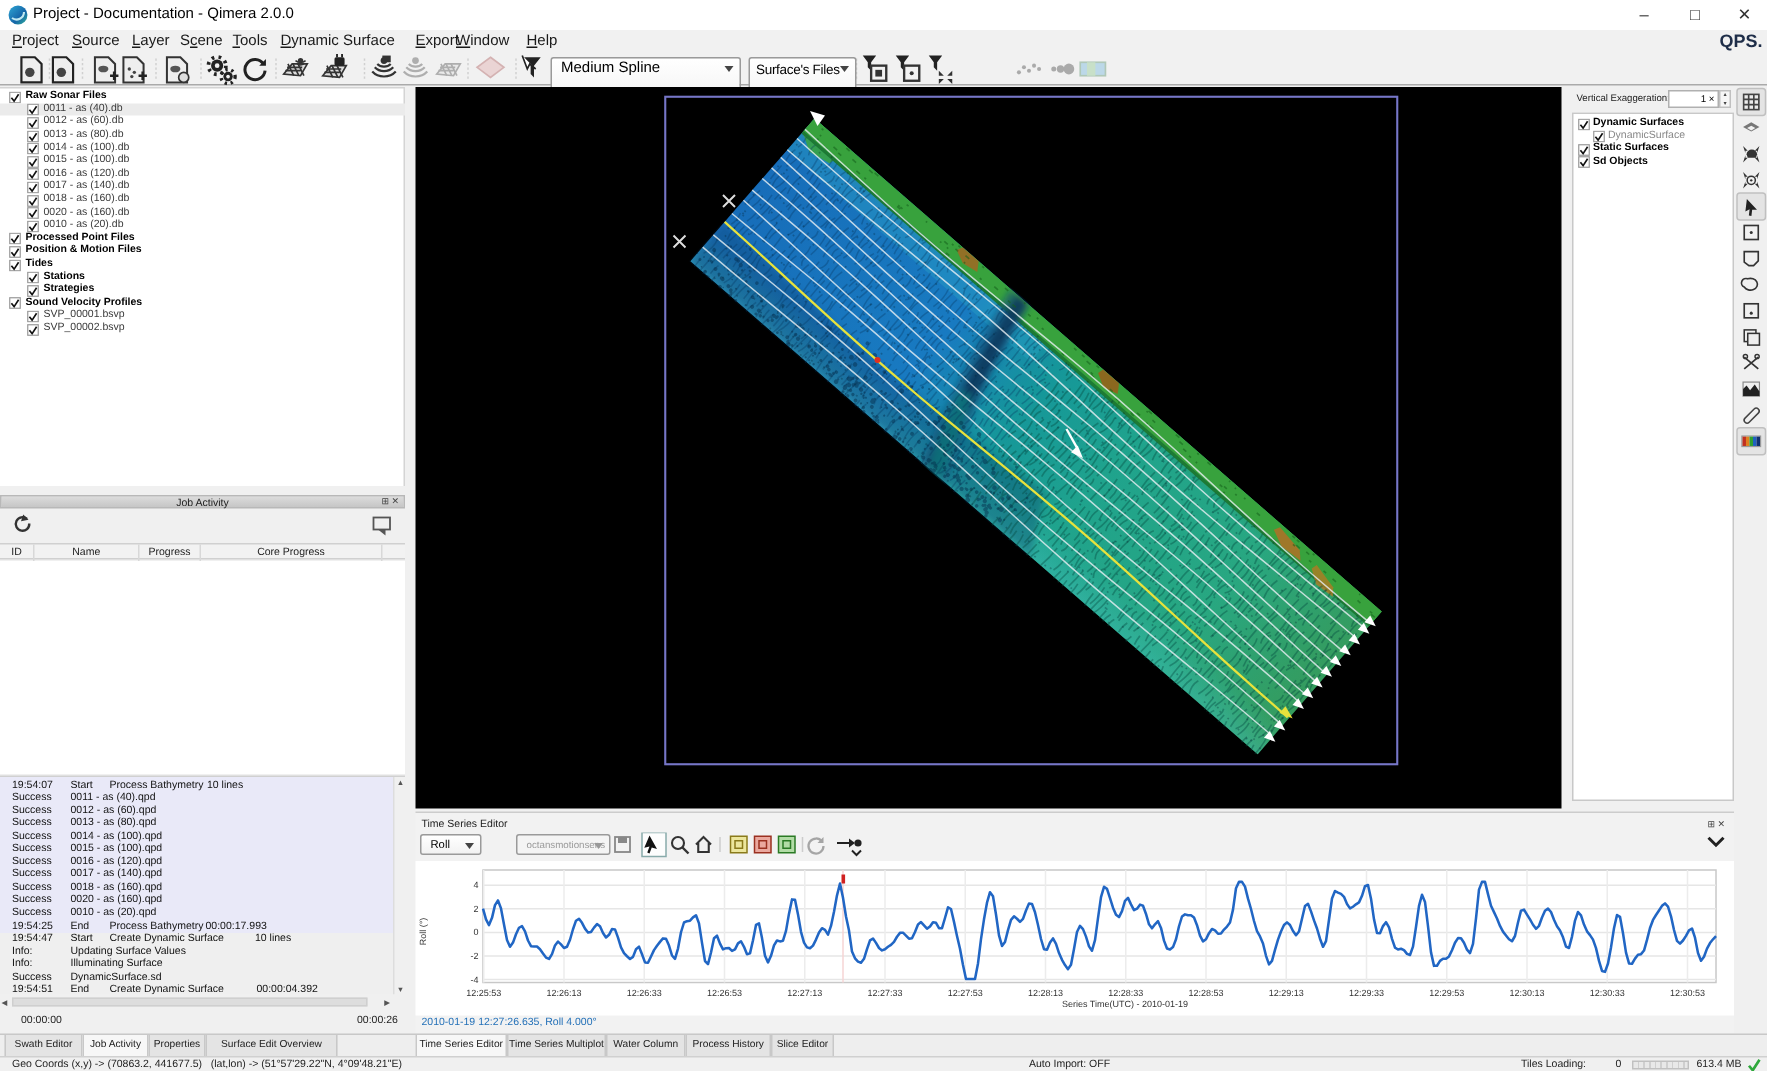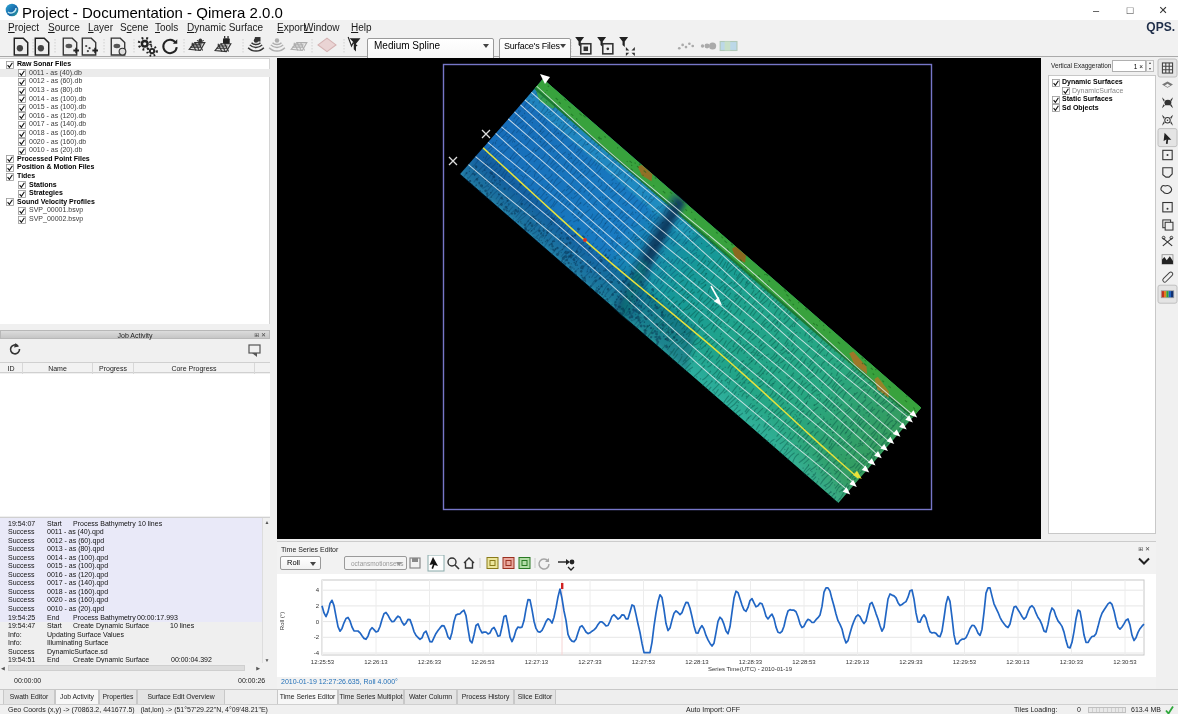--- a/index.html
+++ b/index.html
@@ -1,18 +1,18 @@
 <!DOCTYPE html>
 <html><head><meta charset="utf-8"><style>
 *{margin:0;padding:0;box-sizing:border-box}
 html,body{width:1178px;height:714px;overflow:hidden;background:#f0f0f0;
  font-family:"Liberation Sans",sans-serif;-webkit-font-smoothing:antialiased}
 .abs{position:absolute}
 #titlebar{position:absolute;left:0;top:0;width:1178px;height:20px;background:#fff;}
-#titlebar .t{position:absolute;left:22px;top:4px;font-size:15px;color:#000}
+#titlebar .t{position:absolute;left:22px;top:4px;font-size:10px;color:#000}
 .winbtn{position:absolute;top:0;width:34px;height:20px;text-align:center;line-height:20px;font-size:11px;color:#333}
 #menubar{position:absolute;left:0;top:20px;width:1178px;height:16px;background:#f1f1f1;font-size:10px;color:#1a1a1a}
 #menubar span.mi{position:absolute;top:2px}
 #menubar u{text-decoration:underline}
 #qps{position:absolute;right:3px;top:0px;font-size:12px;font-weight:bold;color:#1e2d48}
 #toolbar{position:absolute;left:0;top:36px;width:1178px;height:21px;background:#f1f1f1;border-bottom:1px solid #aaa}
 .combo{position:absolute;height:33px;background:linear-gradient(#fff,#f2f2f2);border:1px solid #9a9a9a;border-radius:2px;font-size:10px;color:#000;line-height:14px;padding-left:6px}
 .combo .ar{position:absolute;right:4px;top:5px;width:0;height:0;border-left:3.5px solid transparent;border-right:3.5px solid transparent;border-top:4px solid #444}
 #tree{position:absolute;left:0;top:58px;width:270px;height:266px;background:#fff;border-right:1px solid #d4d4d4;border-top:1px solid #d4d4d4}
 .trow{position:absolute;left:0;width:270px;height:8.6px;font-size:7px;line-height:8.6px;white-space:nowrap}

